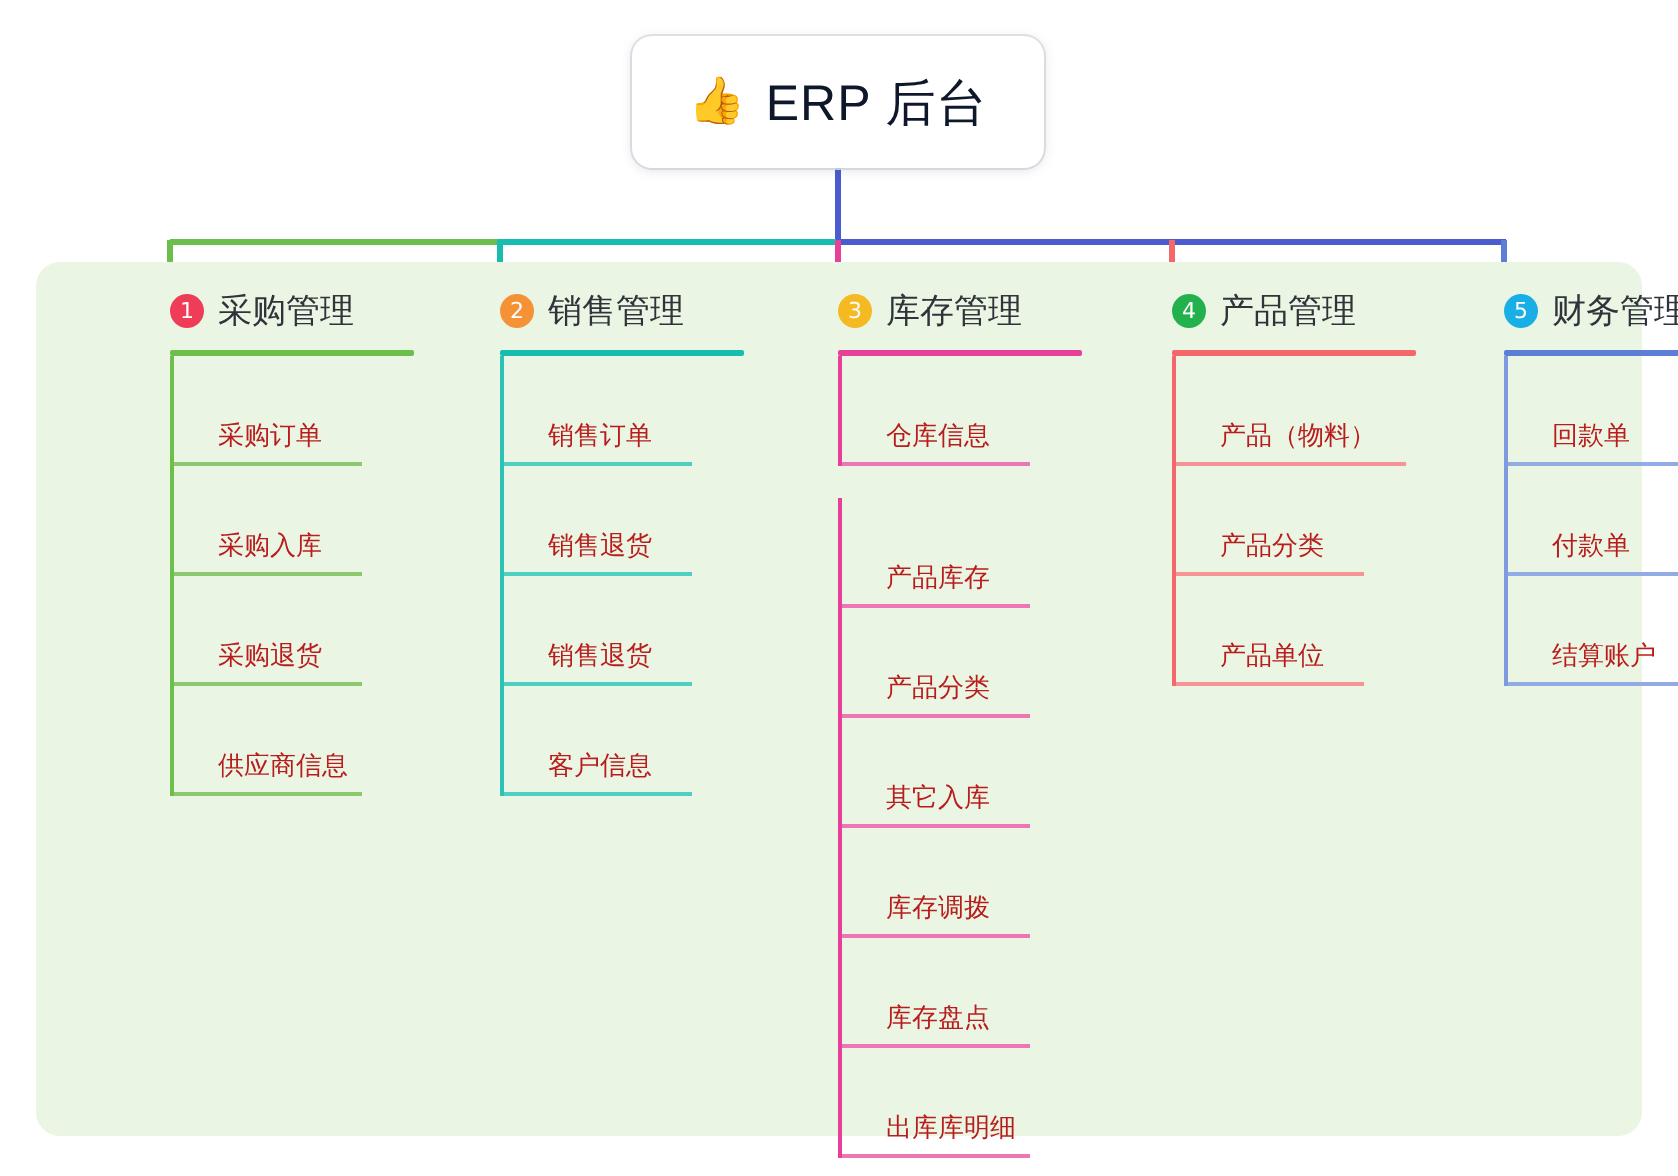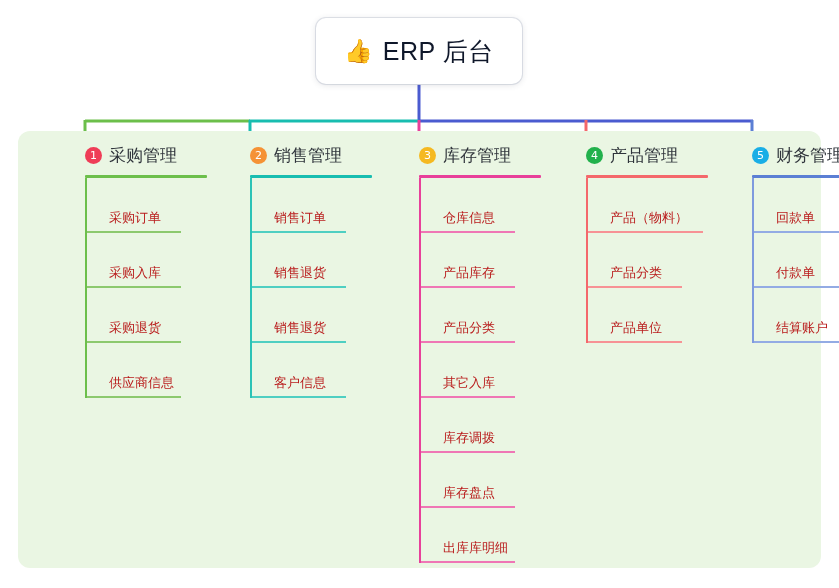--- a/index.html
+++ b/index.html
@@ -238,21 +238,21 @@
       <div class="col-head">
         <span class="badge" style="background:#f5b921;">3</span>
         <span class="col-title">库存管理</span>
       </div>
       <div class="head-rule" style="background:#e8409a;"></div>
       <div class="items">
         <div class="item" style="border-left-color:#e8409a;">
           <span class="item-label">仓库信息</span>
           <span class="item-rule" style="background:#ef76b5;"></span>
         </div>
-        <div class="item" style="border-left-color:#e8409a;">
+        <div class="item" style="border-left-color:#e8409a;margin-top:16px;">
           <span class="item-label">产品库存</span>
           <span class="item-rule" style="background:#ef76b5;"></span>
         </div>
         <div class="item" style="border-left-color:#e8409a;">
           <span class="item-label">产品分类</span>
           <span class="item-rule" style="background:#ef76b5;"></span>
         </div>
         <div class="item" style="border-left-color:#e8409a;">
           <span class="item-label">其它入库</span>
           <span class="item-rule" style="background:#ef76b5;"></span>

